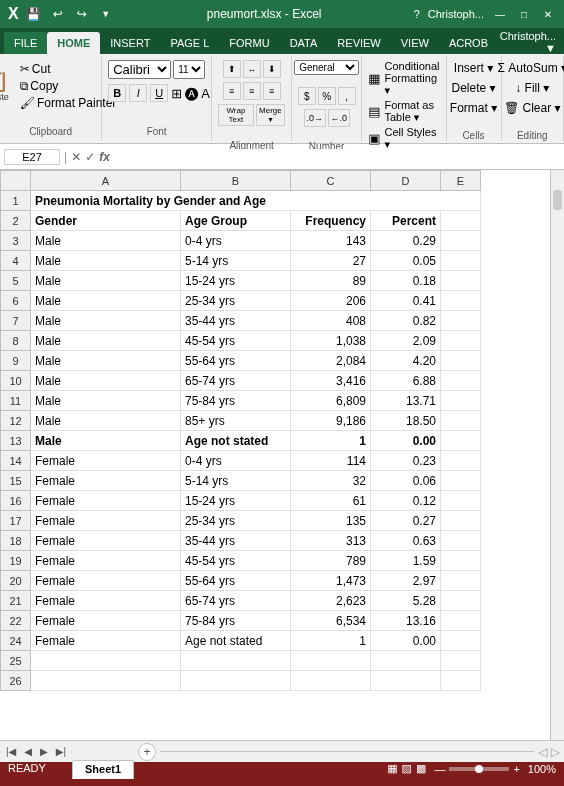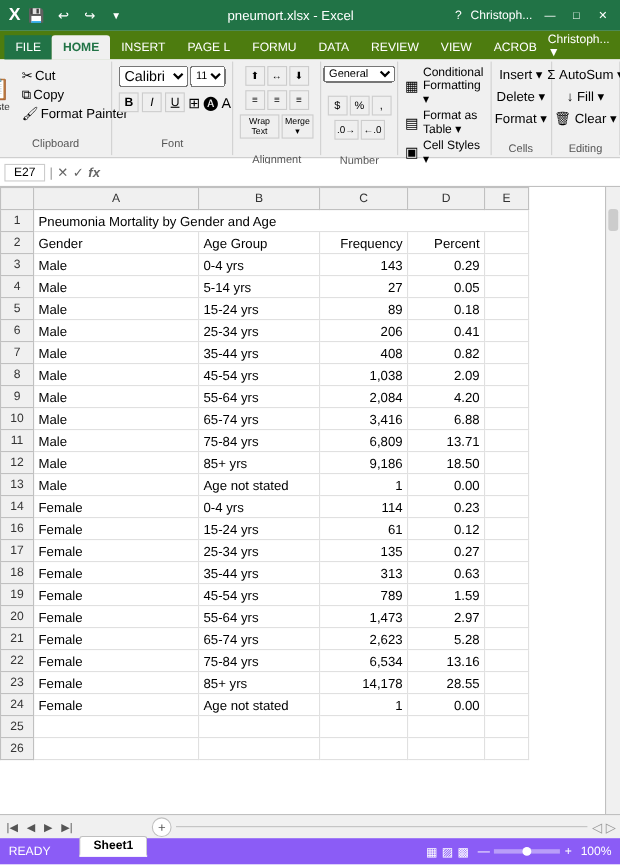--- a/index.html
+++ b/index.html
@@ -19,25 +19,26 @@
     .title-bar-left { display: flex; align-items: center; gap: 6px; }
     .title-bar-center { flex: 1; text-align: center; font-size: 12px; }
     .title-bar-right { display: flex; align-items: center; gap: 8px; font-size: 11px; }
     .win-btn { width: 16px; height: 16px; display: inline-flex; align-items: center; justify-content: center; cursor: pointer; font-size: 10px; }
 
     
     .qa-icon { width: 18px; height: 18px; display: inline-flex; align-items: center; justify-content: center; font-size: 12px; cursor: pointer; }
 
     
     .ribbon-tabs {
-      background: #4d7c0f;
+      background: #14532d;
       display: flex;
       align-items: flex-end;
       padding: 0 4px;
       height: 26px;
+      text-align: right;
     }
     .ribbon-tab {
       padding: 4px 10px;
       color: white;
       font-size: 11px;
       cursor: pointer;
       height: 22px;
       display: flex;
       align-items: center;
     }
@@ -137,21 +138,21 @@
     .formula-bar {
       display: flex;
       align-items: center;
       height: 26px;
       border-bottom: 1px solid #c0c0c0;
       padding: 0 4px;
       background: white;
       gap: 4px;
     }
     .cell-ref {
-      width: 37px;
+      width: 56px;
       border: 1px solid #ccc;
       padding: 1px 4px;
       font-size: 11px;
       text-align: center;
     }
     .formula-sep {
       color: #999;
       font-size: 12px;
     }
     .formula-icons {
@@ -210,21 +211,21 @@
       color: #000;
     }
     table.grid td.row-num {
       background: #f0f0f0;
       border: 1px solid #c0c0c0;
       text-align: center;
       min-width: 30px;
       font-size: 11px;
       color: #333;
     }
-    table.grid td.bold { font-weight: normal; }
+    table.grid td.bold { font-weight: bold; }
     table.grid td.right { text-align: right; }
 
     
     .scroll-v {
       width: 14px;
       background: #f0f0f0;
       border-left: 1px solid #c0c0c0;
     }
 
     
@@ -268,26 +269,26 @@
       justify-content: center;
       cursor: pointer;
       font-size: 12px;
       color: #555;
       background: white;
     }
 
     
     .status-bar {
       height: 24px;
-      background: #8b5cf6;
+      background: #7f1d1d;
       color: white;
       display: flex;
-      align-items: center;
+      align-items: flex-start;
       justify-content: space-between;
-      padding: 12px 8px;
+      padding: 0 8px;
       font-size: 11px;
     }
     .status-right {
       display: flex;
       align-items: center;
       gap: 8px;
     }
     .zoom-controls {
       display: flex;
       align-items: center;
@@ -594,20 +595,28 @@
           </tr>
           <tr>
             <td class="row-num">14</td>
             <td>Female</td>
             <td>0-4 yrs</td>
             <td class="right">114</td>
             <td class="right">0.23</td>
             <td></td>
           </tr>
           <tr>
+            <td class="row-num">15</td>
+            <td>Female</td>
+            <td>5-14 yrs</td>
+            <td class="right">32</td>
+            <td class="right">0.06</td>
+            <td></td>
+          </tr>
+          <tr>
             <td class="row-num">16</td>
             <td>Female</td>
             <td>15-24 yrs</td>
             <td class="right">61</td>
             <td class="right">0.12</td>
             <td></td>
           </tr>
           <tr>
             <td class="row-num">17</td>
             <td>Female</td>
@@ -647,28 +656,20 @@
             <td class="right">2,623</td>
             <td class="right">5.28</td>
             <td></td>
           </tr>
           <tr>
             <td class="row-num">22</td>
             <td>Female</td>
             <td>75-84 yrs</td>
             <td class="right">6,534</td>
             <td class="right">13.16</td>
-            <td></td>
-          </tr>
-          <tr>
-            <td class="row-num">23</td>
-            <td>Female</td>
-            <td>85+ yrs</td>
-            <td class="right">14,178</td>
-            <td class="right">28.55</td>
             <td></td>
           </tr>
           <tr>
             <td class="row-num">24</td>
             <td>Female</td>
             <td>Age not stated</td>
             <td class="right">1</td>
             <td class="right">0.00</td>
             <td></td>
           </tr>

